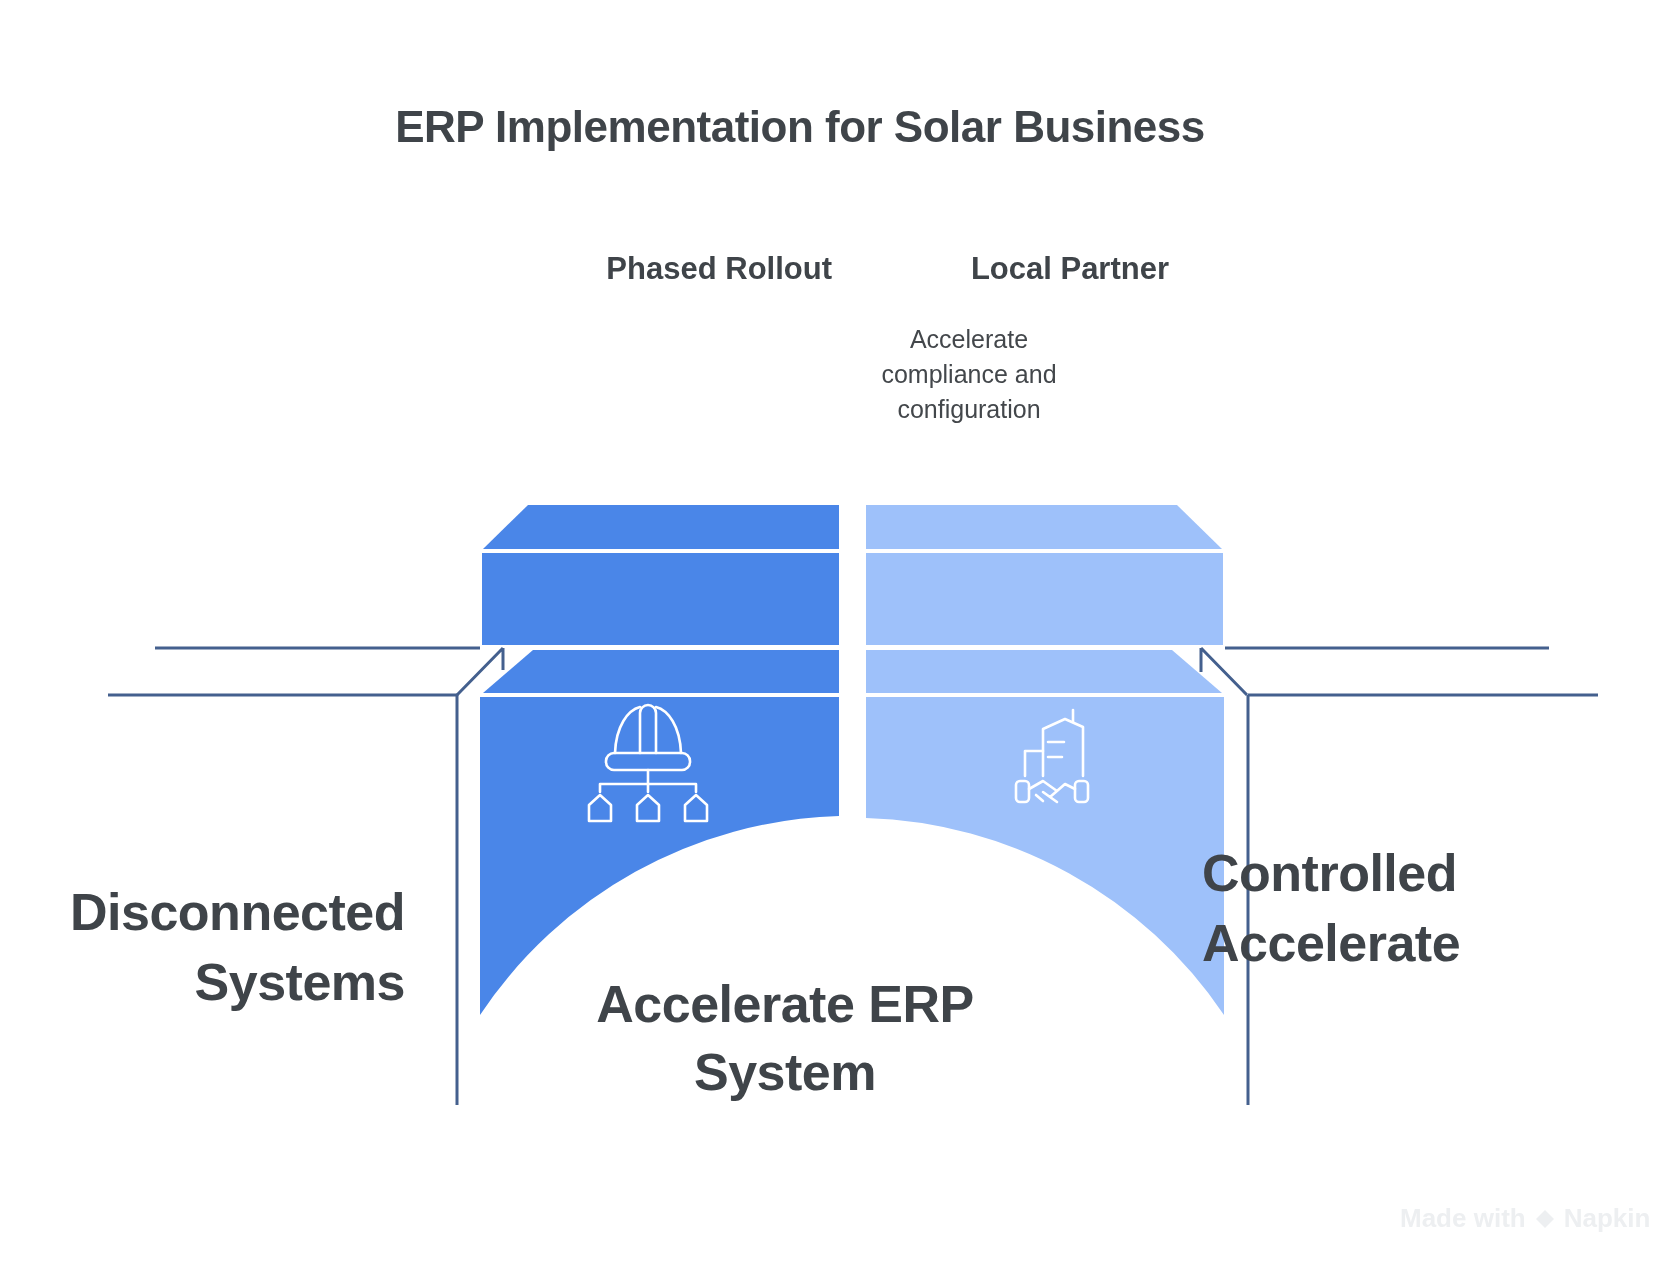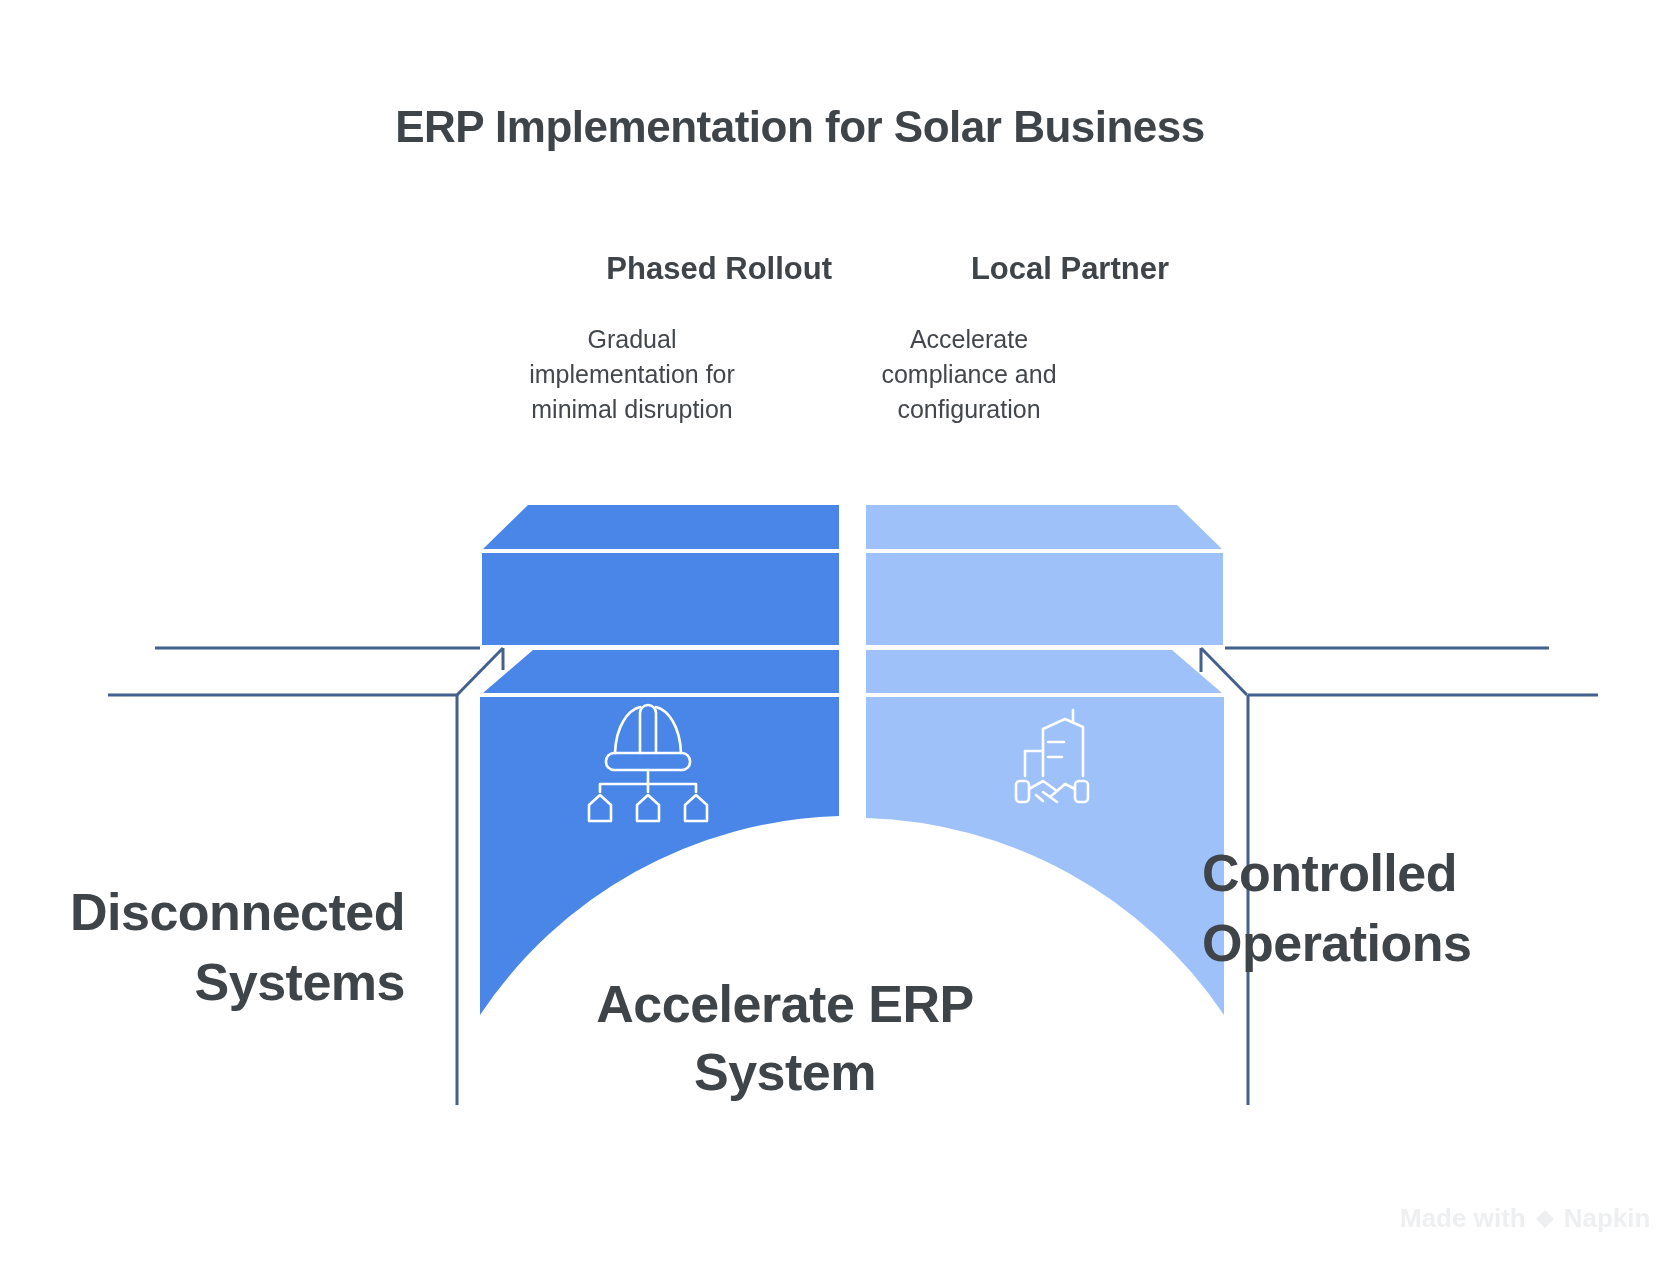--- a/index.html
+++ b/index.html
@@ -53,23 +53,20 @@
   .bridge-svg{left:0;top:0;}
 </style>
 </head>
 <body>
 
 <div class="canvas">
 
   <div class="abs page-title" style="color:#3F4449;">ERP Implementation for Solar Business</div>
 
   <div class="abs col-heading left" style="color:#3F4449;">Phased Rollout</div>
-  <div class="abs col-desc left" style="color:#43474B;">Gradual
-implementation for
-minimal disruption</div>
 
   <div class="abs col-heading right" style="color:#3F4449;">Local Partner</div>
   <div class="abs col-desc right" style="color:#43474B;">Accelerate
 compliance and
 configuration</div>
 
   <svg class="abs bridge-svg" width="1668" height="1272" viewBox="0 0 1668 1272">
 
     <g fill="none" stroke-width="3" stroke="#44608E">
       <path d="M155,648 H480"></path>
@@ -114,21 +111,21 @@
       <path d="M1048,742 H1064 M1048,757 H1062"></path>
       <rect x="1016" y="781" width="13" height="21" rx="4"></rect>
       <rect x="1075" y="781" width="13" height="21" rx="4"></rect>
       <path d="M1029,789 L1043,781 L1057,791 L1050,797 L1043,792 M1057,791 L1065,784 L1075,789 M1036,795 L1043,801 M1050,797 L1057,802"></path>
     </g>
   </svg>
 
   <div class="abs state-label left" style="color:#3F4449;margin-top:39px;">Disconnected
 Systems</div>
   <div class="abs state-label right" style="color:#3F4449;">Controlled
-Operations</div>
+Accelerate</div>
 
   <div class="abs action-label" style="color:#3F4449;">Accelerate ERP
 System</div>
 
   <div class="abs watermark" style="color:#EDEFF1;">
     <span>Made with</span>
     <svg width="22" height="22" viewBox="0 0 22 22">
       <path d="M11,2 L20,11 L11,20 L2,11 Z" fill="#EDEFF1"></path>
     </svg>
     <span>Napkin</span>

